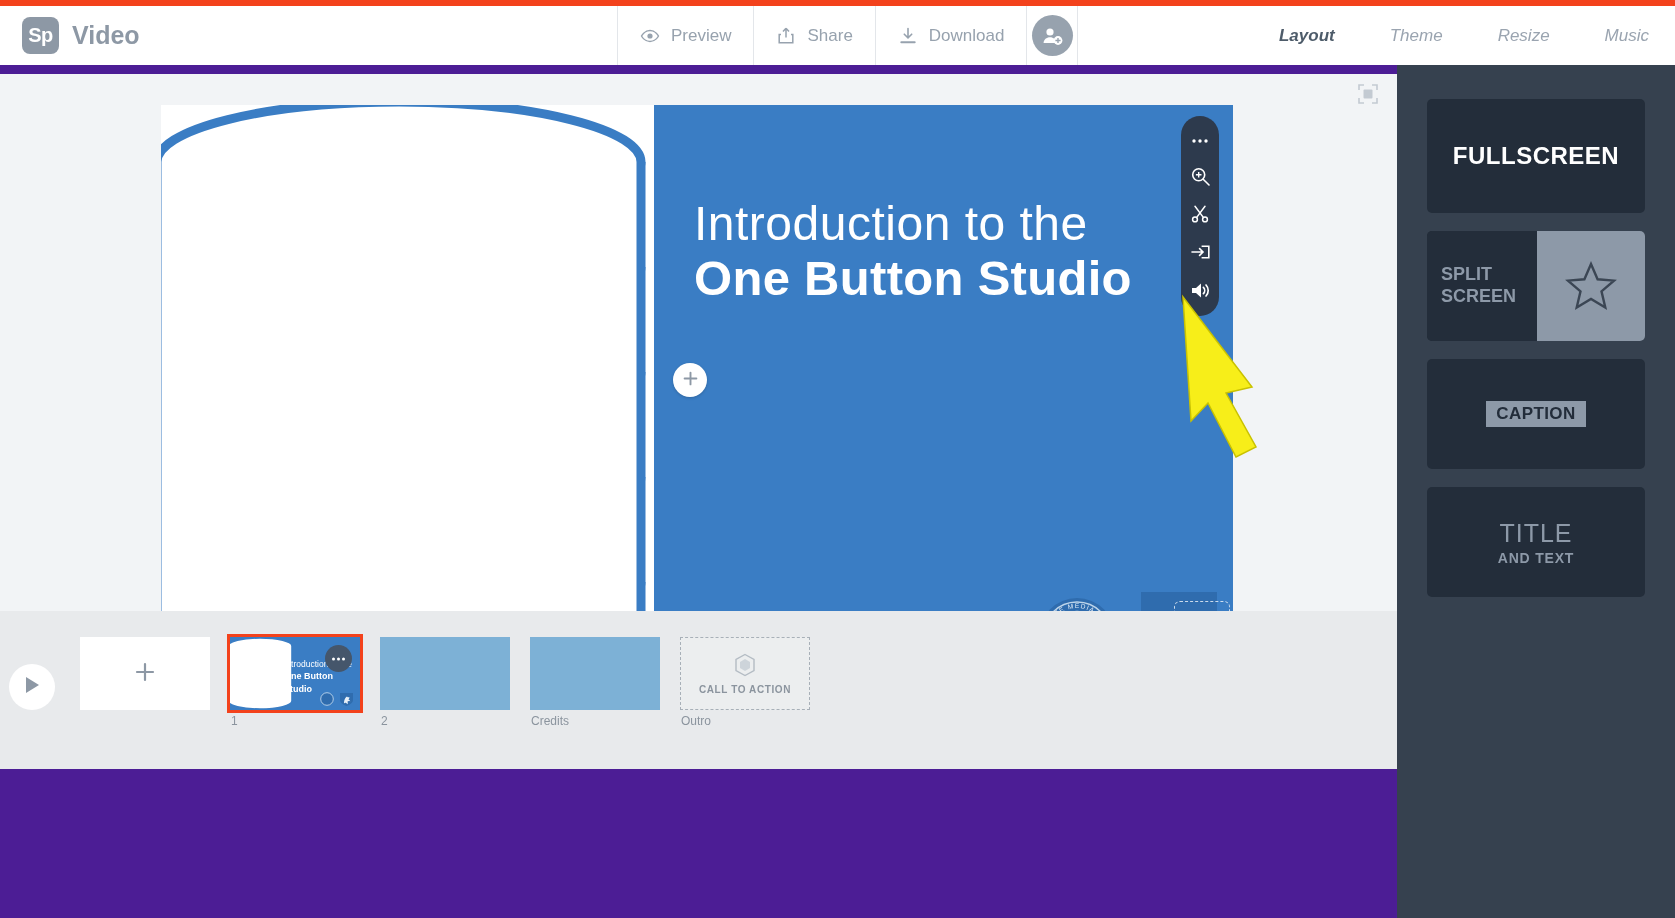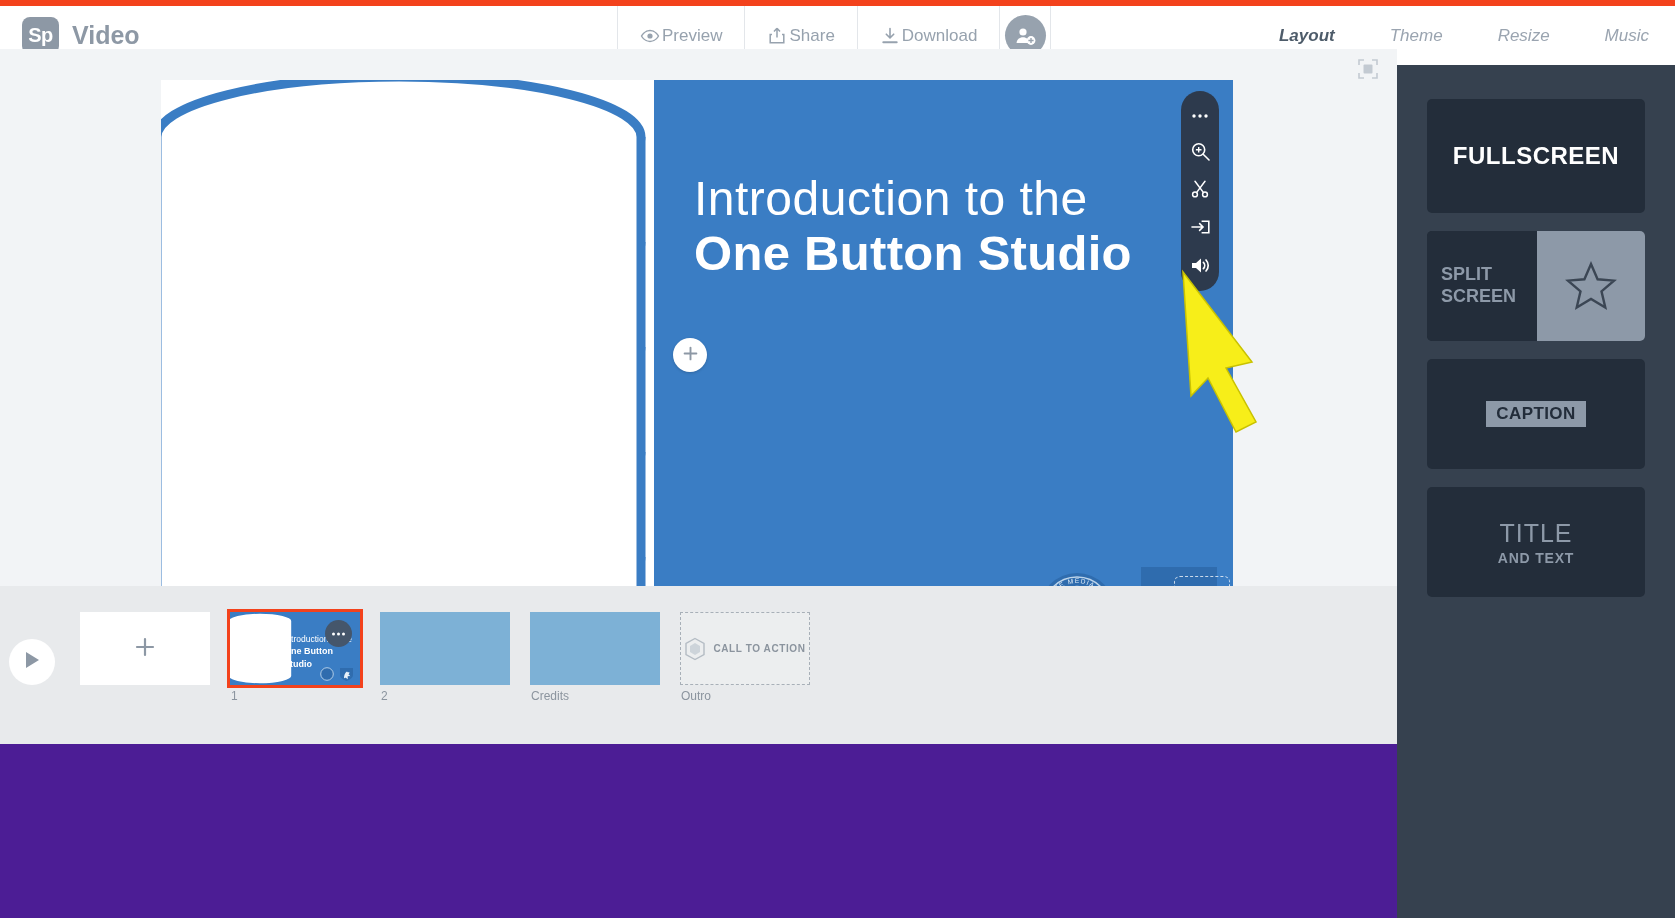--- a/index.html
+++ b/index.html
@@ -25,42 +25,42 @@
   .brand { display:flex; align-items:center; gap:13px; padding-left:22px; }
   .sp-badge {
     width:37px; height:37px; border-radius:8px; background:#8d98a5;
     color:#fff; font-size:20px; font-weight:bold; letter-spacing:-0.5px;
     display:flex; align-items:center; justify-content:center;
   }
   .brand-name { font-size:25px; font-weight:bold; color:#8d98a5; }
 
   .hdr-center { position:absolute; left:617px; top:0; height:59px; display:flex; }
   .hdr-btn {
-    height:59px; display:flex; align-items:center; gap:2px;
+    height:59px; display:flex; align-items:center; gap:11px;
     padding:0 22px; color:#97a2ae; font-size:17px;
     border-left:1px solid #e3e6ea; cursor:pointer; background:transparent;
   }
   .hdr-btn:last-child { border-right:1px solid #e3e6ea; }
   .hdr-btn svg { display:block; }
   .avatar-btn {
     width:52px; height:59px; border-left:1px solid #e3e6ea; border-right:1px solid #e3e6ea;
     display:flex; align-items:center; justify-content:center; cursor:pointer;
   }
   .avatar-circle {
     width:41px;height:41px;border-radius:50%;background:#97a2ae;
     display:flex;align-items:center;justify-content:center;
   }
 
   .hdr-right { position:absolute; right:26px; top:0; height:59px; display:flex; align-items:center; gap:55px;font-style:italic; }
   .nav-tab { font-size:17px; color:#9aa4b0; cursor:pointer; }
   .nav-tab.active { color:#4e5c6a; font-weight:bold; }
 
   
   .workspace {
-    position:absolute; top:49px; left:0; width:1397px; height:695px;
+    position:absolute; top:74px; left:0; width:1397px; height:695px;
     background:#f2f4f6;
   }
   .expand-icon-wrap {
     position:absolute; right:16px; top:9px; width:26px; height:26px;
     display:flex; align-items:center; justify-content:center; cursor:pointer;
   }
 
   
   .stage {
     position:absolute; left:161px; top:31px; width:1072px; height:640px;
@@ -167,21 +167,21 @@
     cursor:pointer; margin-top:27px; flex:0 0 auto;
   }
   .tl-items { display:flex; gap:20px; margin-left:25px; }
   .tl-slot { width:130px; }
   .thumb {
     width:130px; height:73px; background:#fff; position:relative;
     display:flex; align-items:center; justify-content:center; cursor:pointer;
   }
   .thumb.blue { background:#7db1d6; }
   .thumb.selected { outline:3px solid #f3421c; }
-  .thumb.dashed { background:#eceeef; border:1px dashed #a8b0b8; flex-direction:row; gap:7px; }
+  .thumb.dashed { background:#eceeef; border:1px dashed #a8b0b8; flex-direction:column; gap:7px; }
   .tl-label { font-size:12px; color:#8b949e; margin-top:4px; padding-left:1px; }
   .tl-dots {
     position:absolute; right:8px; top:8px; width:27px; height:27px; border-radius:50%;
     background:#45566b; display:flex; align-items:center; justify-content:center; cursor:pointer;
   }
   .thumb-title {
     position:absolute; left:54px; top:22px; color:#fff; font-size:8.5px; line-height:1.35;
   }
   .thumb-title .b { font-weight:bold; font-size:9px; }
   .cta-label { font-size:10px; font-weight:bold; color:#8b949e; letter-spacing:0.6px; }

